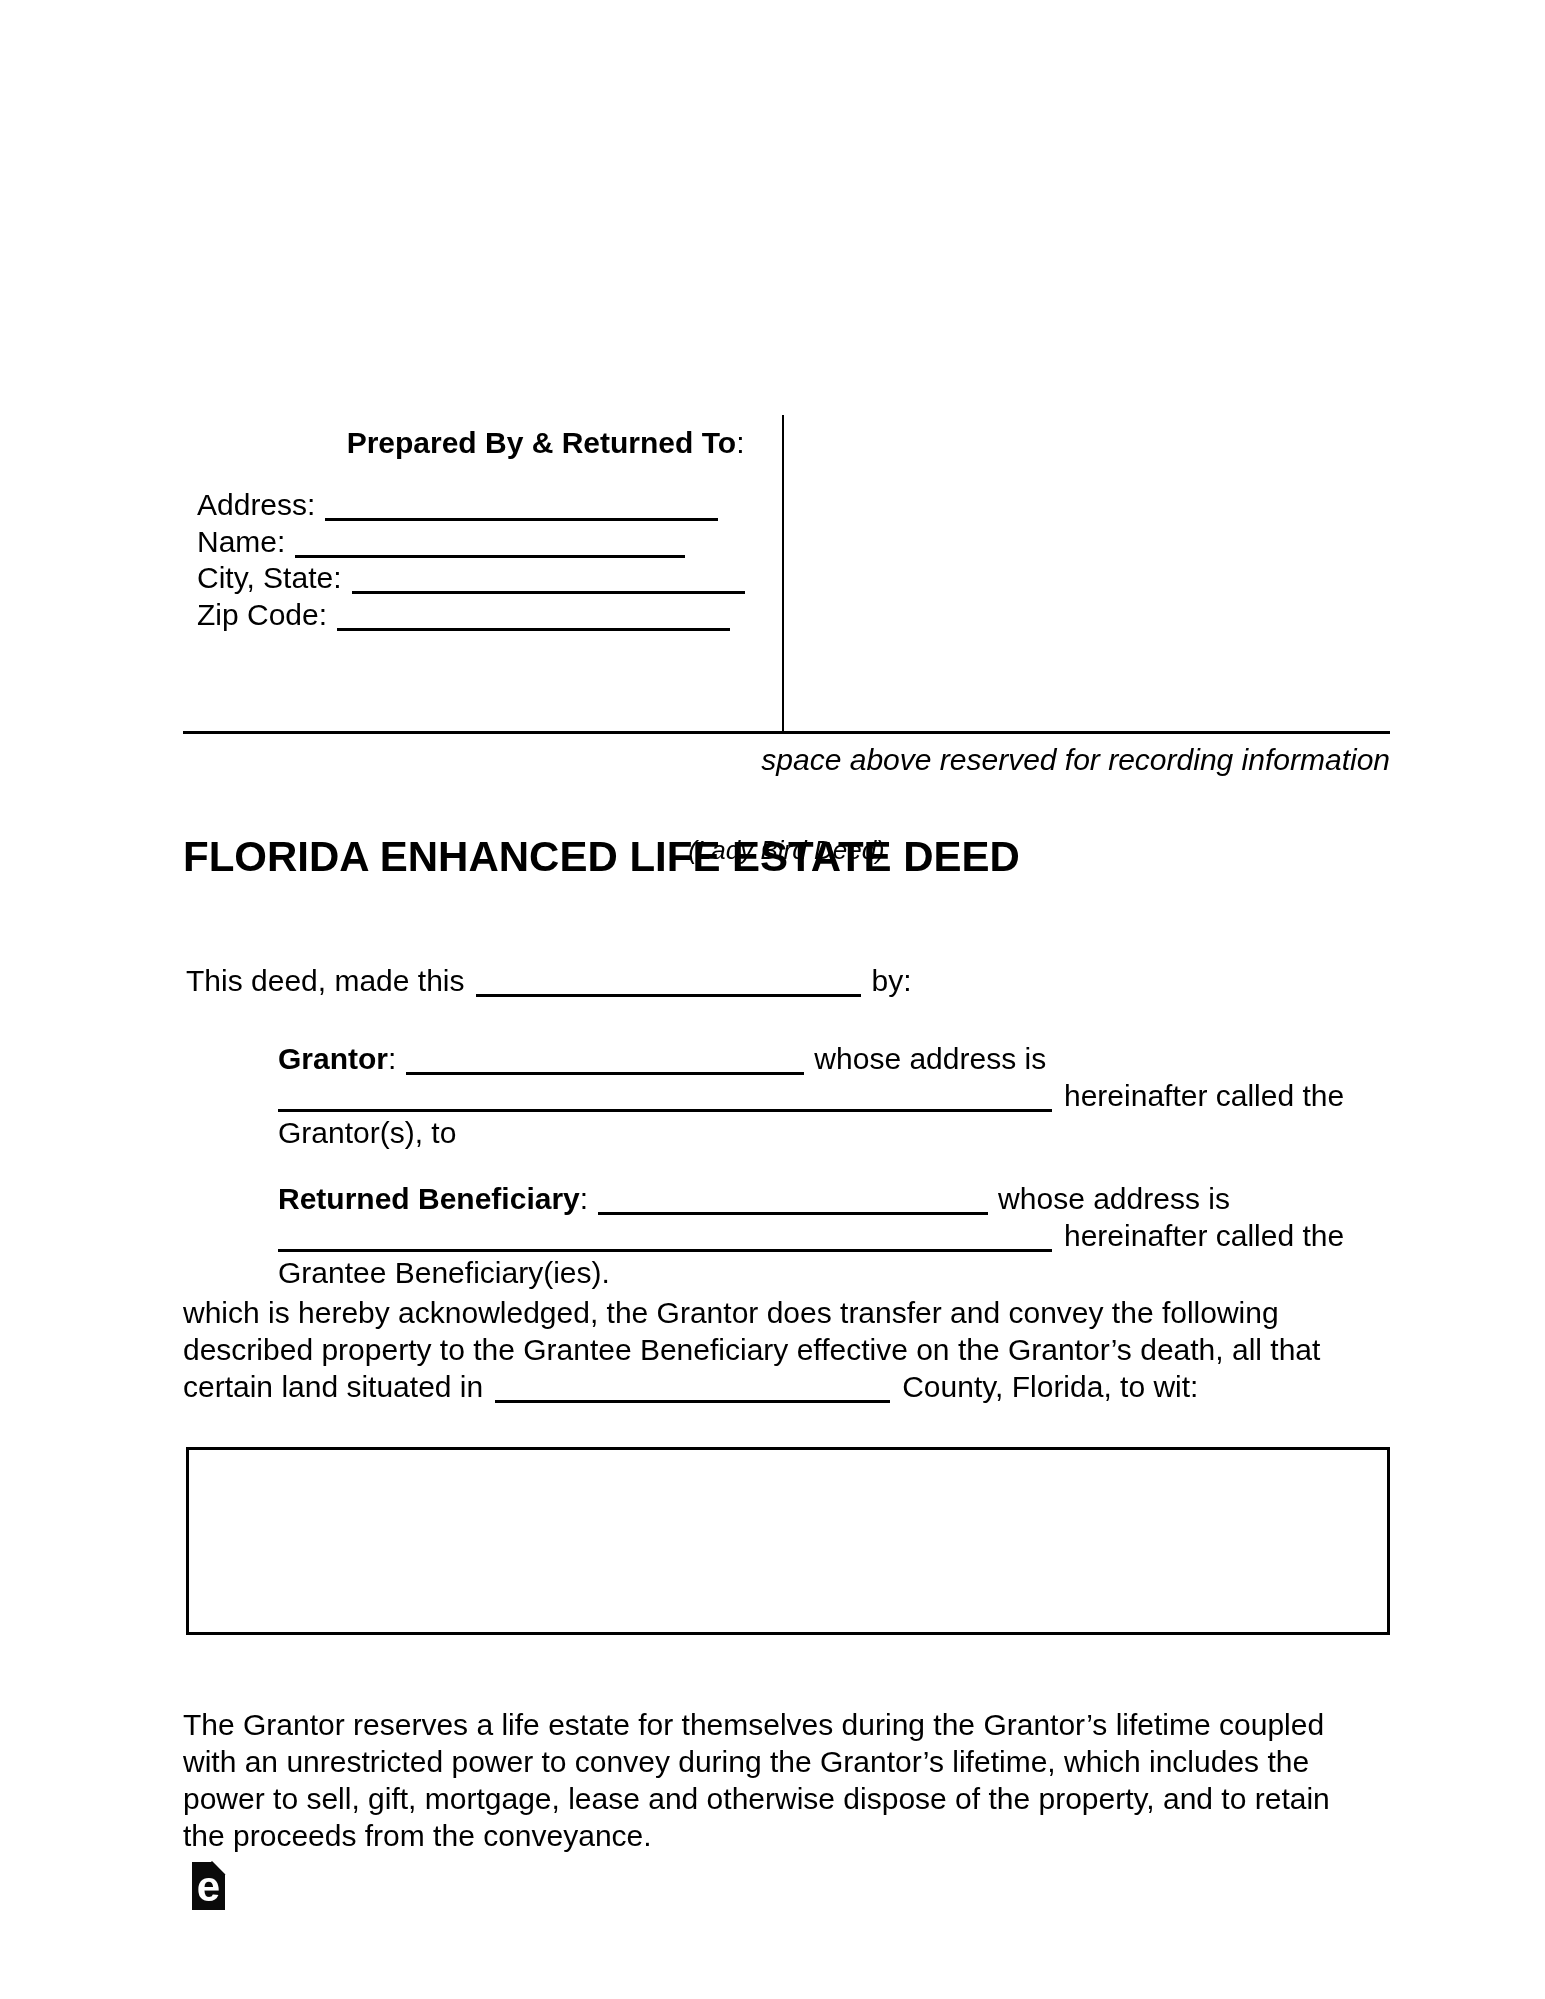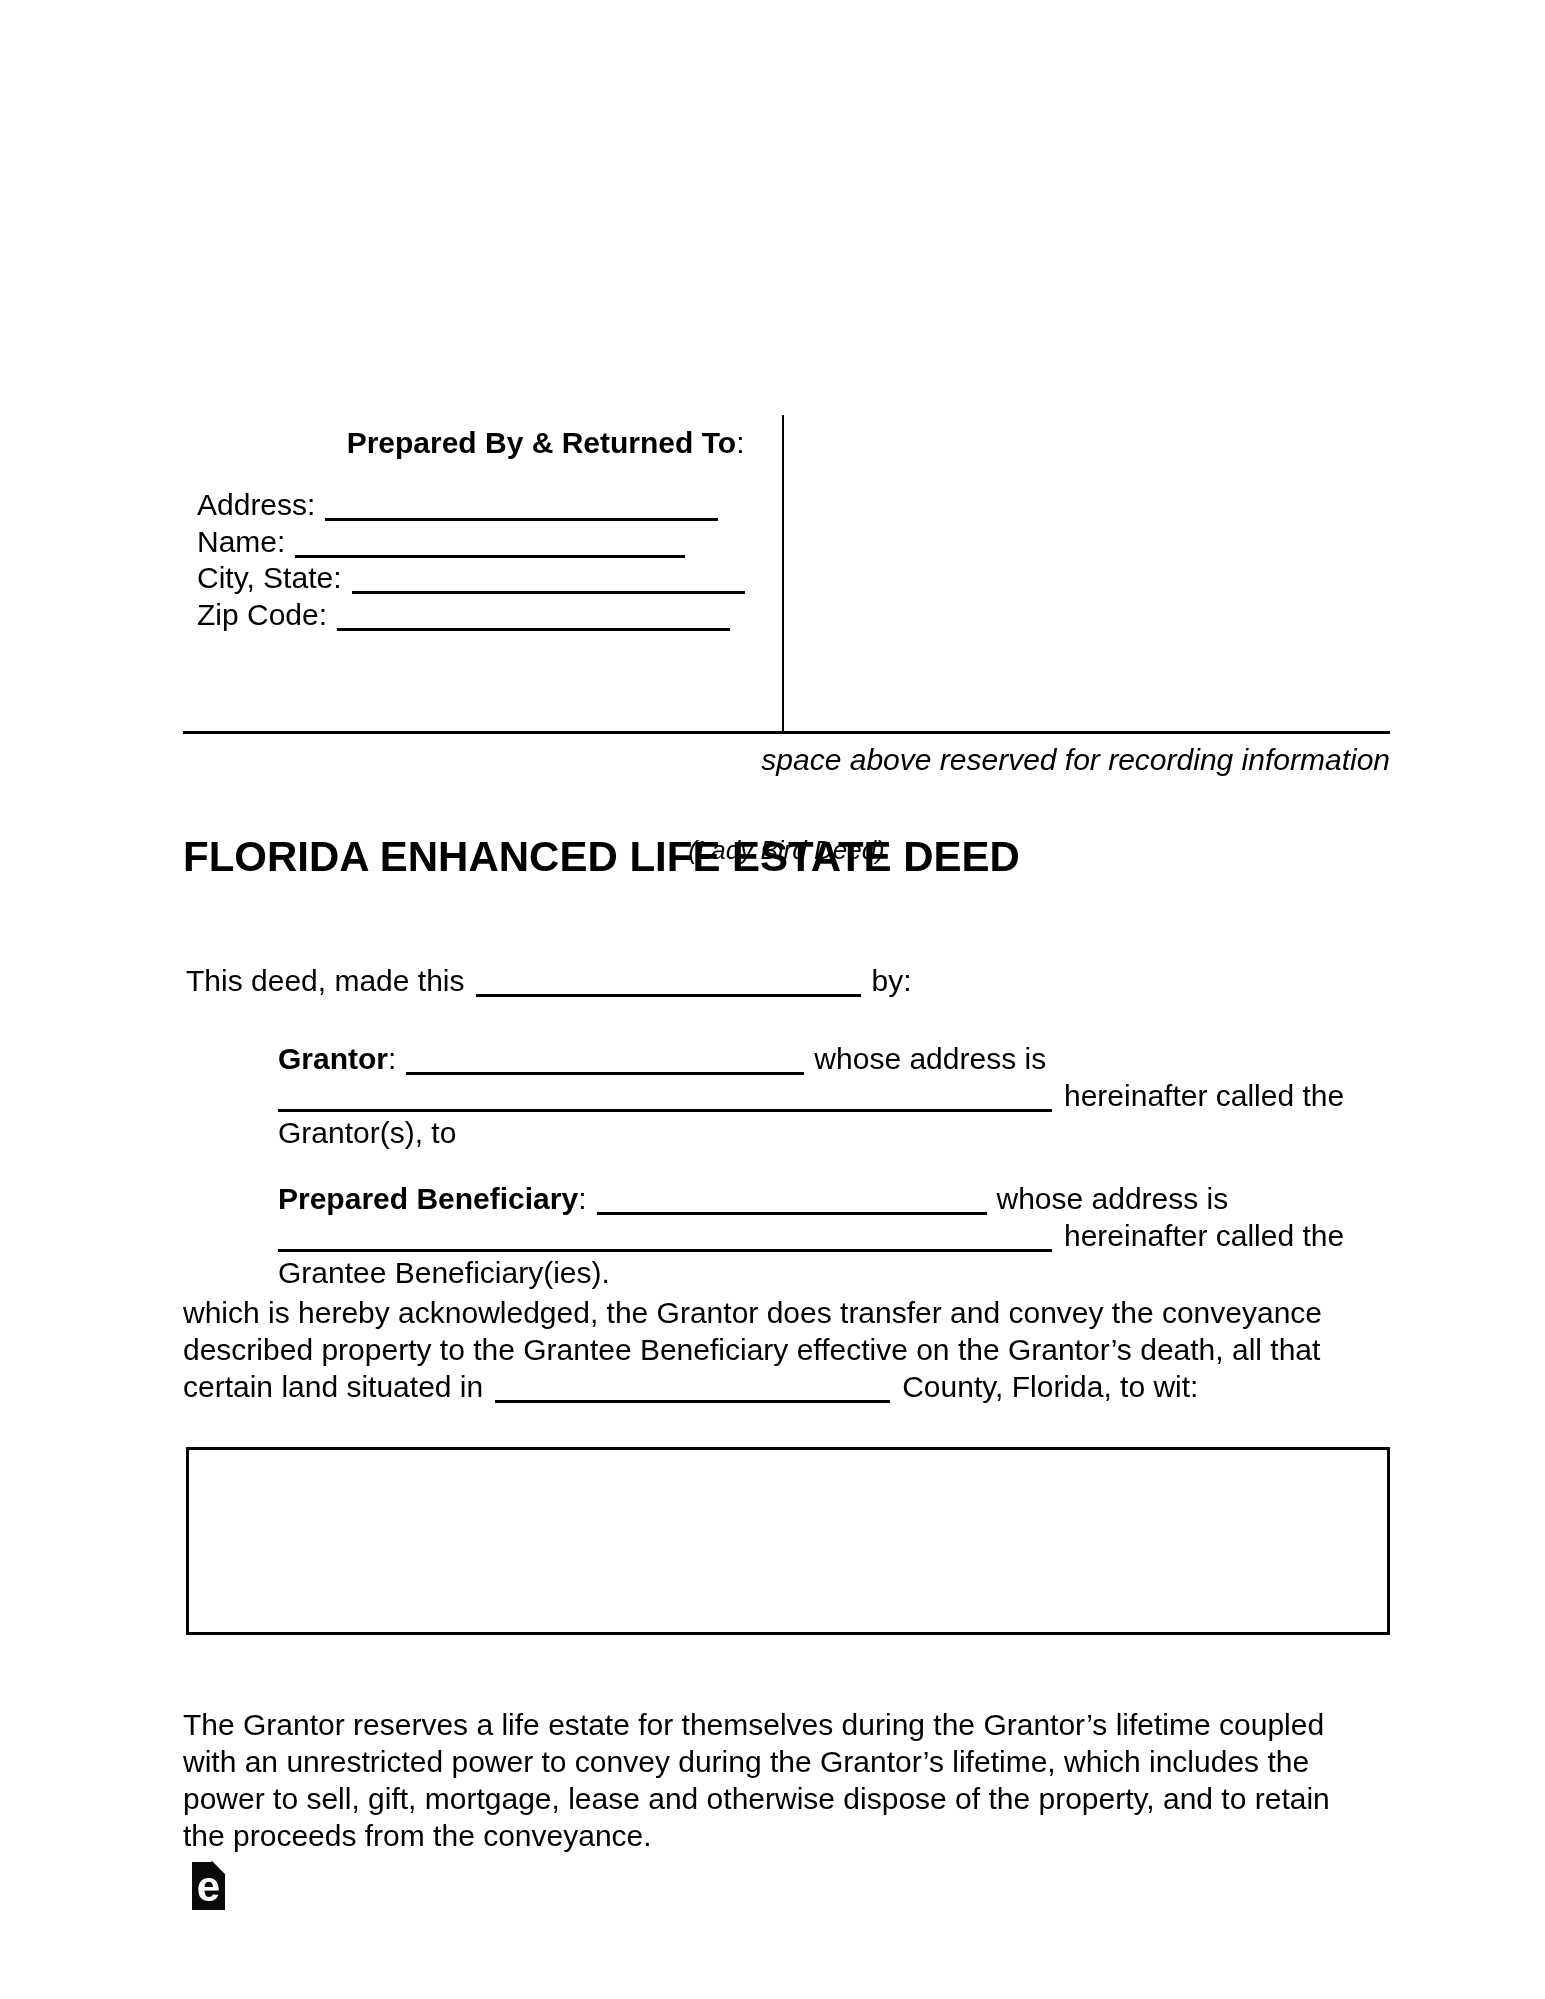--- a/index.html
+++ b/index.html
@@ -70,27 +70,27 @@
 
 <div class="abs line intro-line"><span>This deed, made this</span><span class="blank"></span><span>by:</span></div>
 
 <section class="abs grantor-block">
   <div class="line"><span class="bold">Grantor</span><span>:</span><span class="blank g-blank1"></span><span>whose address is</span></div>
   <div class="line"><span class="blank g-blank2"></span><span>hereinafter called the</span></div>
   <div class="line">Grantor(s), to</div>
 </section>
 
 <section class="abs grantee-block">
-  <div class="line"><span class="bold">Prepared Beneficiary</span><span>:</span><span class="blank gb-blank1"></span><span>whose address is</span></div>
+  <div class="line"><span class="bold">Returned Beneficiary</span><span>:</span><span class="blank gb-blank1"></span><span>whose address is</span></div>
   <div class="line"><span class="blank g-blank2"></span><span>hereinafter called the</span></div>
   <div class="line">Grantee Beneficiary(ies).</div>
 </section>
 
 <section class="abs consideration-block">
-  <div class="line">which is hereby acknowledged, the Grantor does transfer and convey the conveyance</div>
+  <div class="line">which is hereby acknowledged, the Grantor does transfer and convey the following</div>
   <div class="line">described property to the Grantee Beneficiary effective on the Grantor’s death, all that</div>
   <div class="line"><span>certain land situated in</span><span class="blank"></span><span>County, Florida, to wit:</span></div>
 </section>
 
 <div class="abs legal-box"></div>
 
 <section class="abs life-estate-block">
   <div class="line">The Grantor reserves a life estate for themselves during the Grantor’s lifetime coupled</div>
   <div class="line">with an unrestricted power to convey during the Grantor’s lifetime, which includes the</div>
   <div class="line">power to sell, gift, mortgage, lease and otherwise dispose of the property, and to retain</div>

